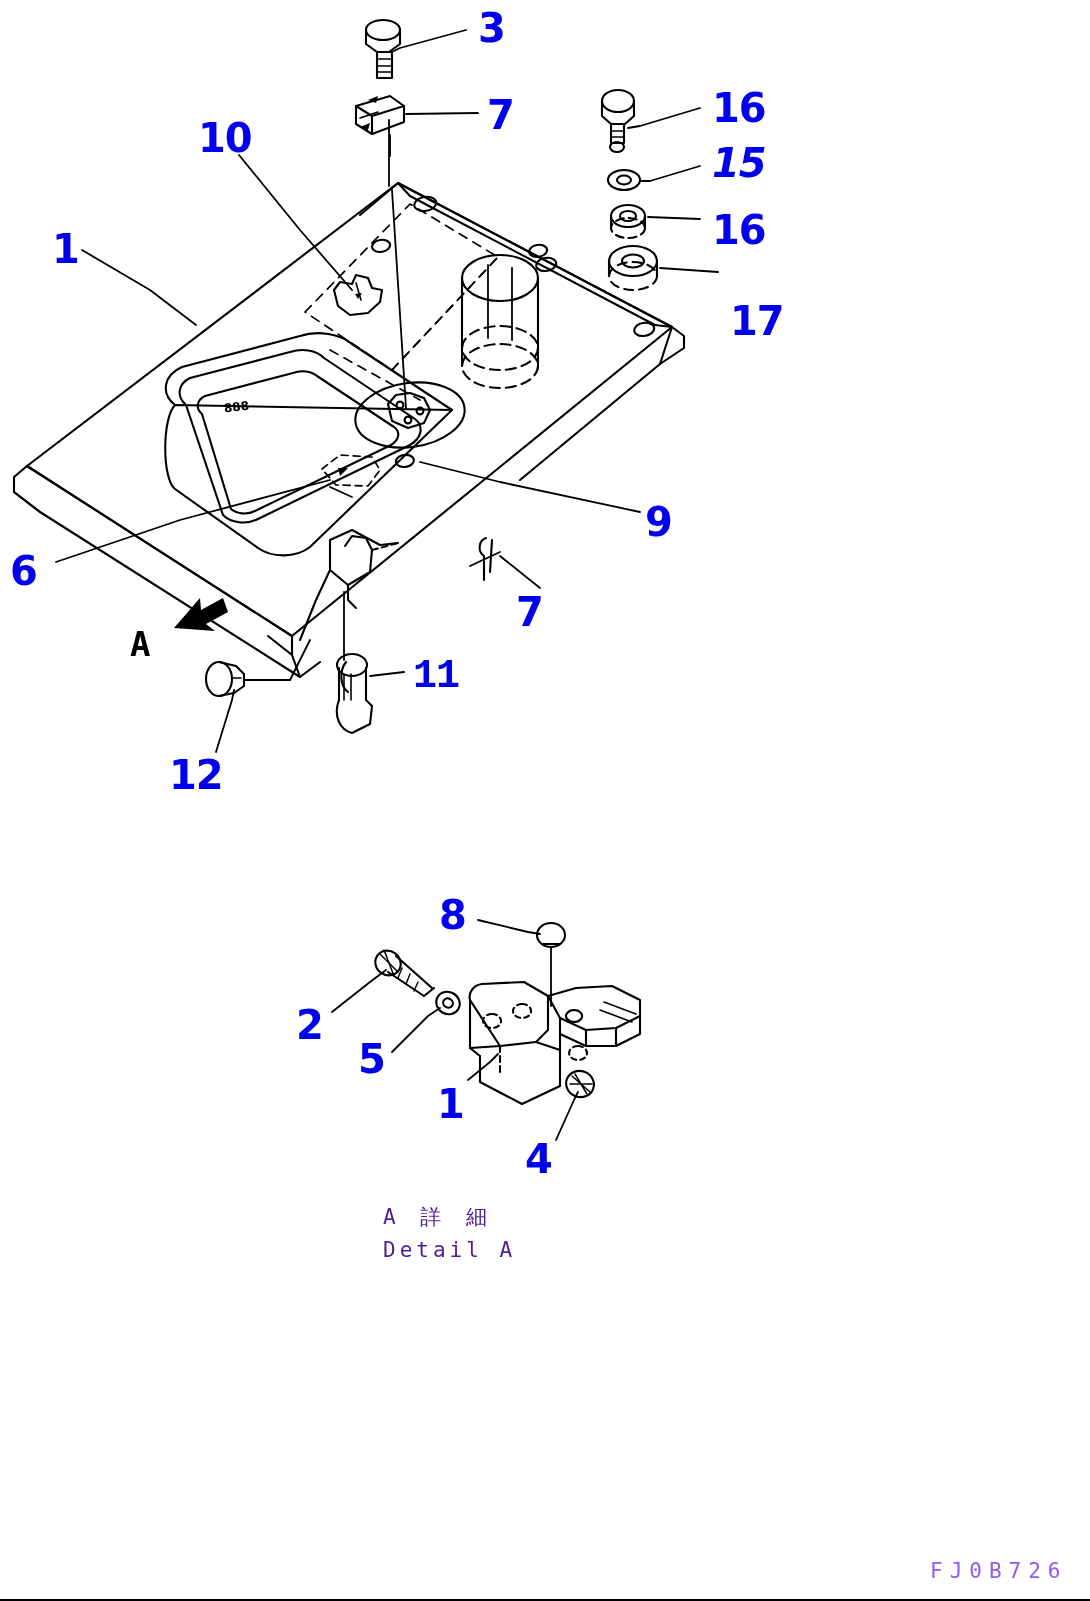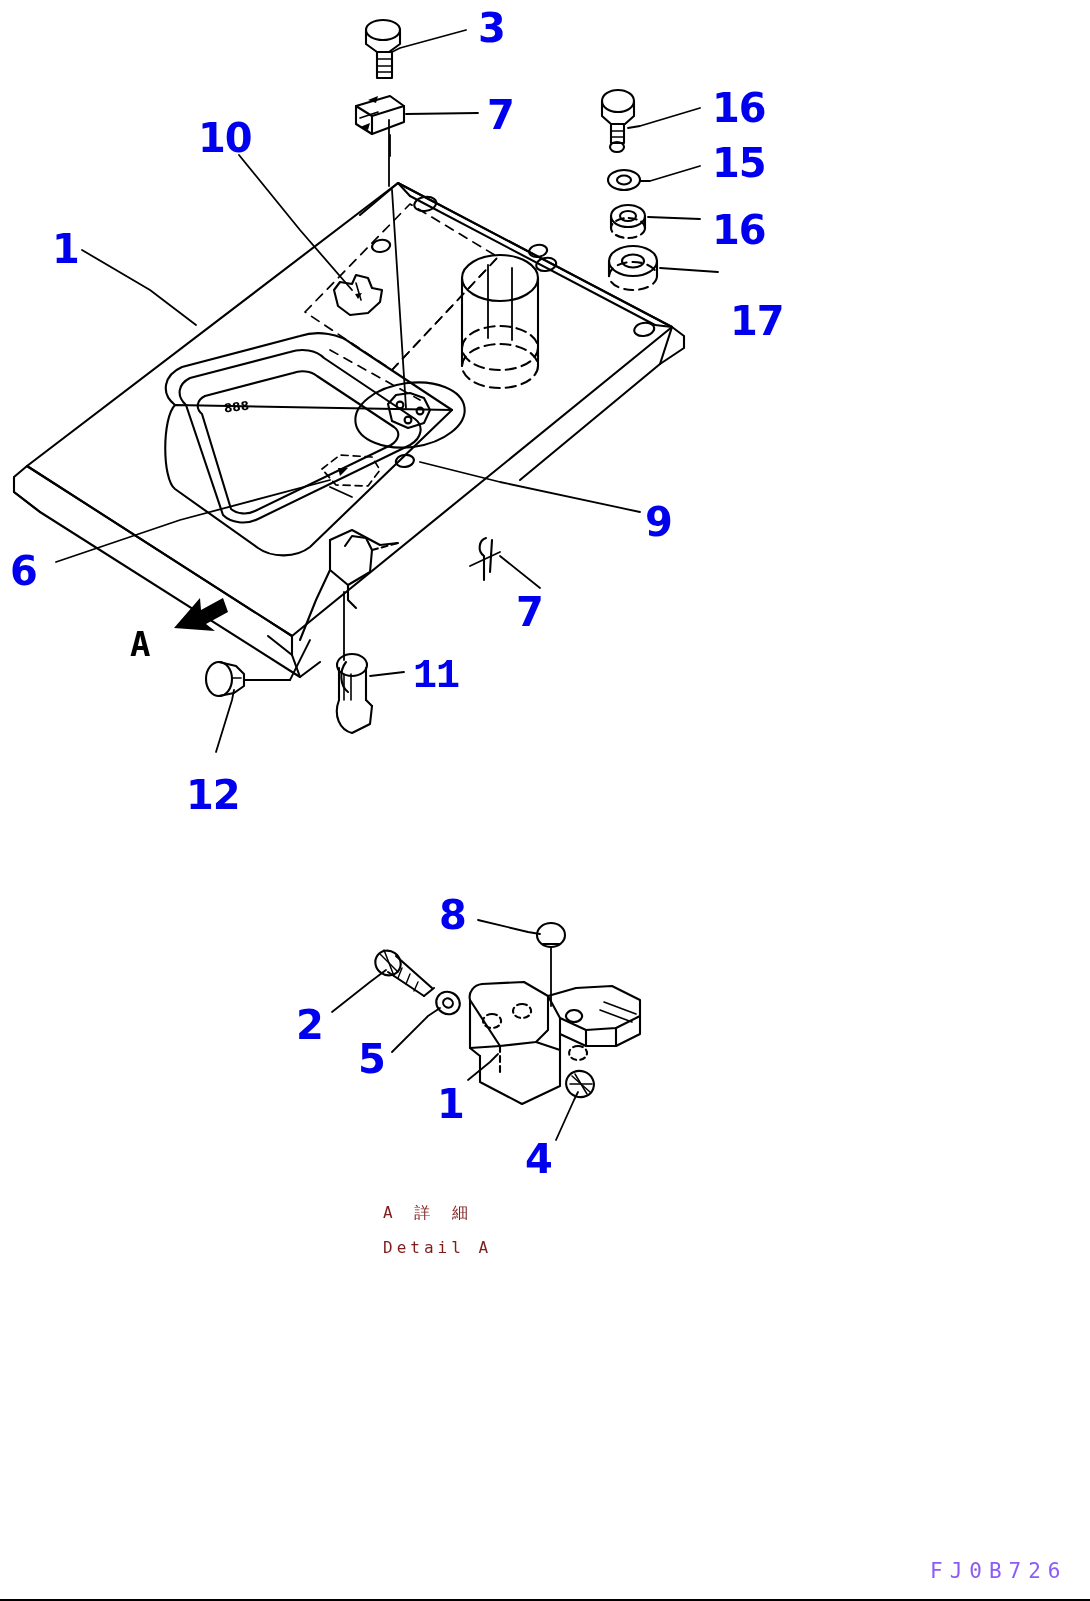--- a/index.html
+++ b/index.html
@@ -34,23 +34,23 @@
     font-family: "DejaVu Sans", sans-serif;
     font-weight: bold;
     font-size: 40px;
     line-height: 1;
     letter-spacing: -1px;
     white-space: nowrap;
     user-select: none;
   }
   .section-label {
     position: absolute;
-    color: #7f1d1d;
+    color: #4c1d95;
     font-family: "DejaVu Sans Mono", monospace;
-    font-size: 16px;
+    font-size: 21px;
     letter-spacing: 6px;
     white-space: nowrap;
   }
   .view-letter {
     position: absolute;
     color: #000000;
     font-family: "DejaVu Sans Mono", monospace;
     font-weight: bold;
     font-size: 34px;
   }
@@ -413,30 +413,30 @@
         <path d="M 468,1080 L 490,1062 L 498,1054"></path>
         <path d="M 556,1140 L 574,1100 L 578,1092"></path>
       </g>
 
     </g>
   </svg>
 
   <div class="callout" style="left:478px; top:8px;">3</div>
   <div class="callout" style="left:487px; top:95px;">7</div>
   <div class="callout" style="left:712px; top:88px;">16</div>
-  <div class="callout" style="left:712px; top:143px;">15</div>
+  <div class="callout" style="left:712px; top:143px;font-style:italic;">15</div>
   <div class="callout" style="left:712px; top:210px;">16</div>
   <div class="callout" style="left:730px; top:253px;margin-top:48px;">17</div>
   <div class="callout" style="left:198px; top:118px;">10</div>
   <div class="callout" style="left:52px; top:229px;">1</div>
   <div class="callout" style="left:10px;  top:551px;">6</div>
   <div class="callout" style="left:645px; top:502px;">9</div>
   <div class="callout" style="left:516px; top:592px;">7</div>
   <div class="callout" style="left:413px; top:657px;font-family:Liberation Mono, monospace;">11</div>
-  <div class="callout" style="left:186px; top:755px;margin-top:20px;">12</div>
+  <div class="callout" style="left:169px; top:755px;">12</div>
 
   <div class="view-letter" style="left:130px; top:624px;">A</div>
 
   <div class="mat-mark" style="left:224px; top:400px;">888</div>
 
   <div class="callout" style="left:439px; top:895px;">8</div>
   <div class="callout" style="left:296px; top:1005px;">2</div>
   <div class="callout" style="left:358px; top:1039px;">5</div>
   <div class="callout" style="left:437px; top:1084px;">1</div>
   <div class="callout" style="left:525px; top:1139px;">4</div>

